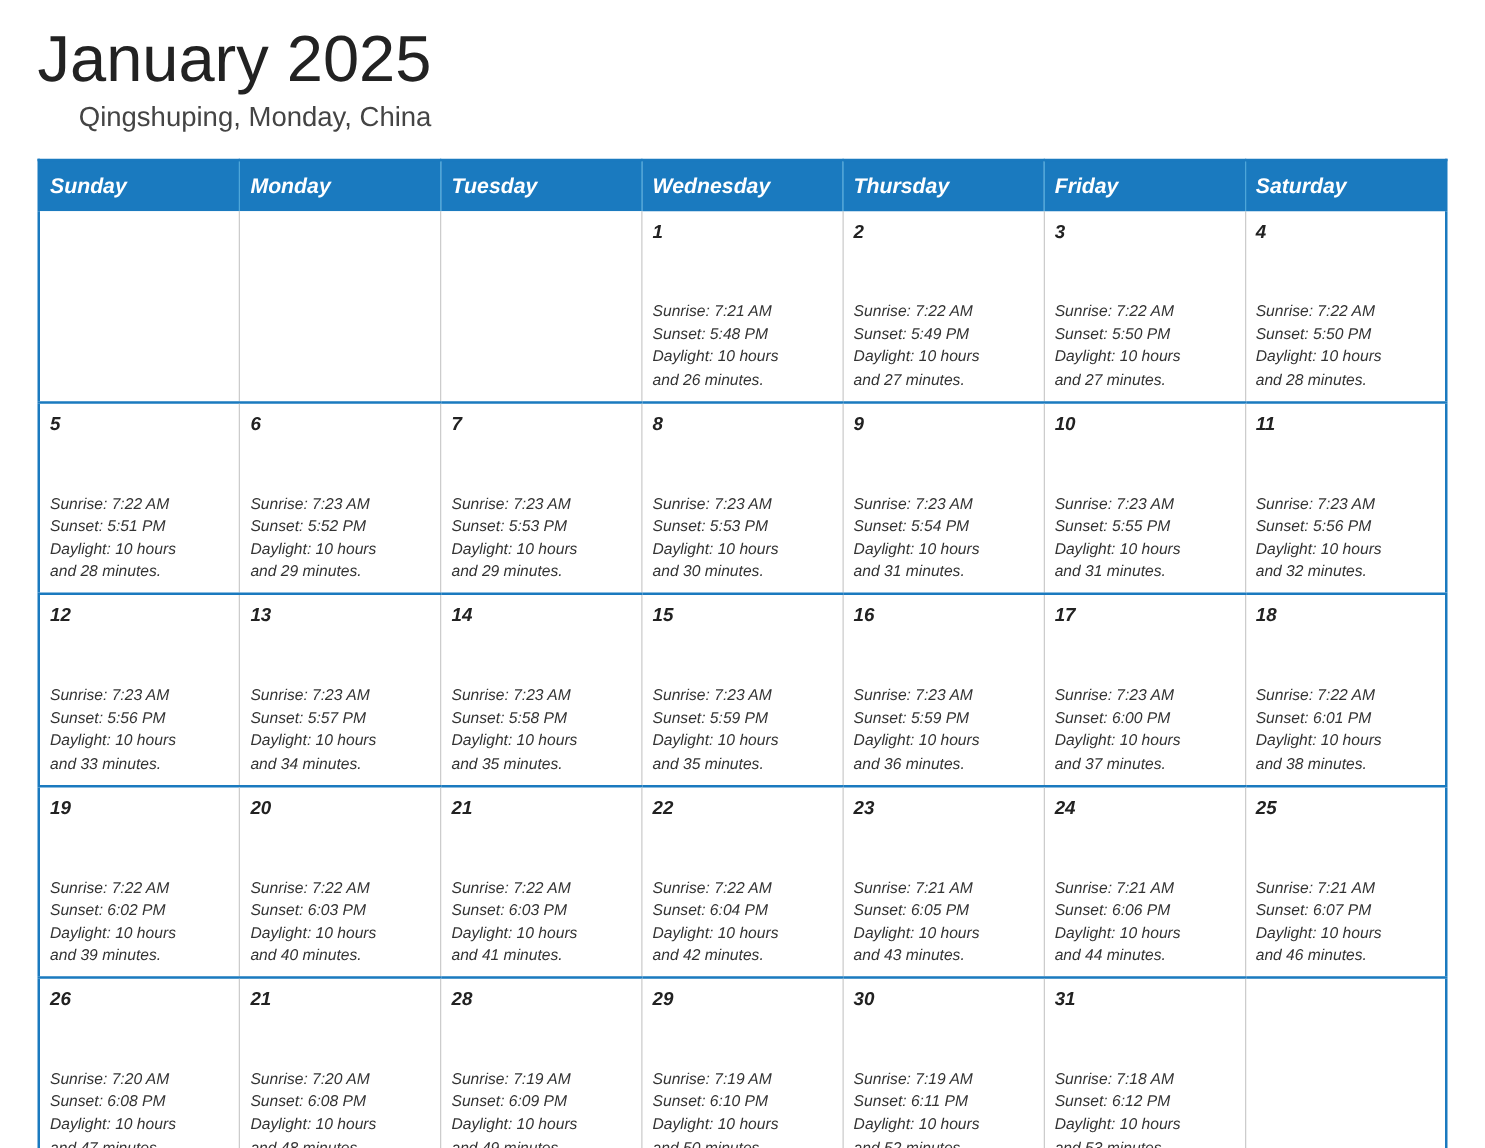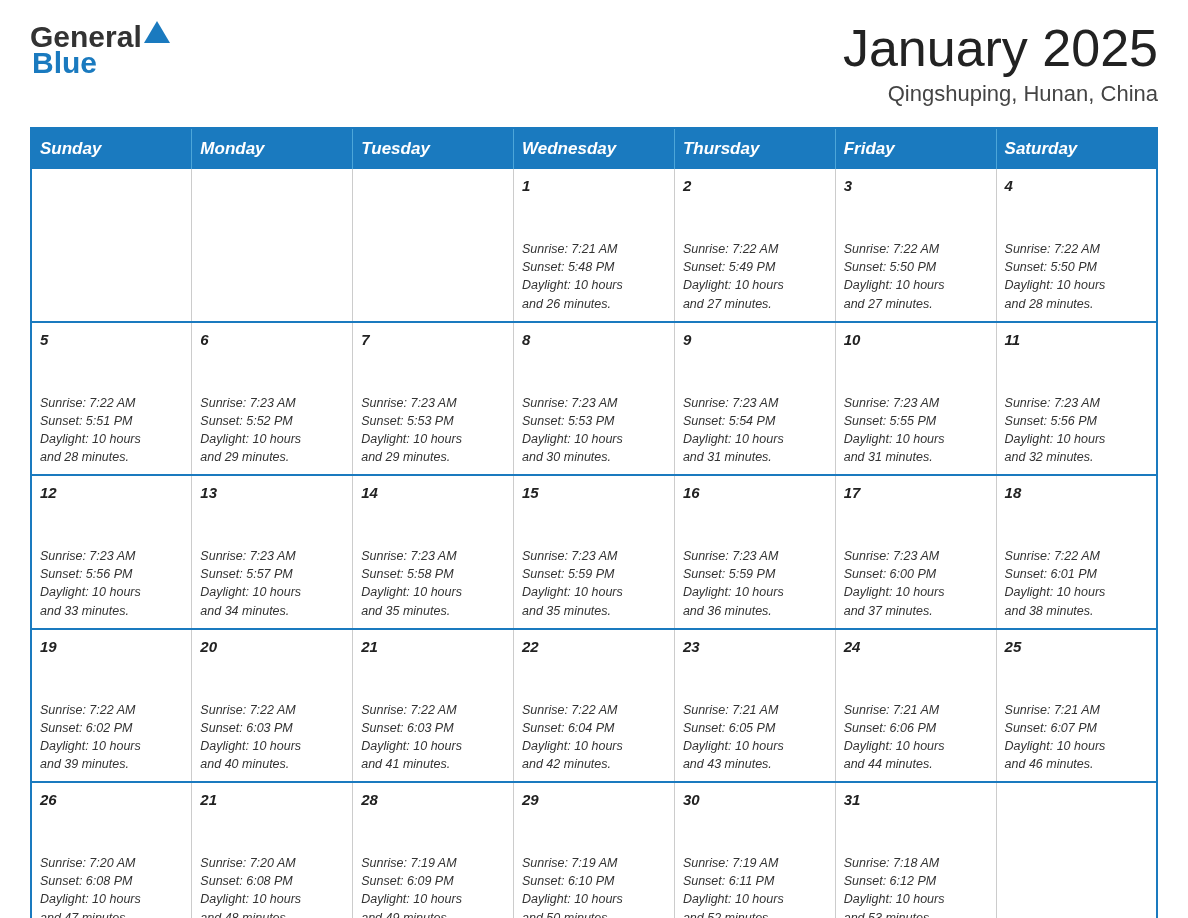--- a/index.html
+++ b/index.html
@@ -82,32 +82,23 @@
       color: #333;
       line-height: 1.45;
       margin-top: 46px;
     }
     .empty-cell { background: #fff; }
   </style>
 </head>
 <body>
 
 <div class="header">
-  <div class="logo">
-    <div style="display:flex;align-items:center;">
-      <span style="font-size:30px;font-weight:bold;color:#333;">General</span>
-      <span style="display:inline-block;width:0;height:0;border-left:13px solid transparent;border-right:13px solid transparent;border-bottom:22px solid #1a7abf;margin:0 2px;transform:translateY(-5px);"></span>
-    </div>
-    <div style="padding-left:2px;margin-top:-8px;">
-      <span style="font-size:30px;font-weight:bold;color:#1a7abf;">Blue</span>
-    </div>
-  </div>
   <div class="title-section">
     <div class="month-year">January 2025</div>
-    <div class="location">Qingshuping, Hunan, China</div>
+    <div class="location">Qingshuping, Monday, China</div>
   </div>
 </div>
 
 <table class="calendar">
   <thead>
     <tr>
     <th>Sunday</th>
         <th>Monday</th>
         <th>Tuesday</th>
         <th>Wednesday</th>

